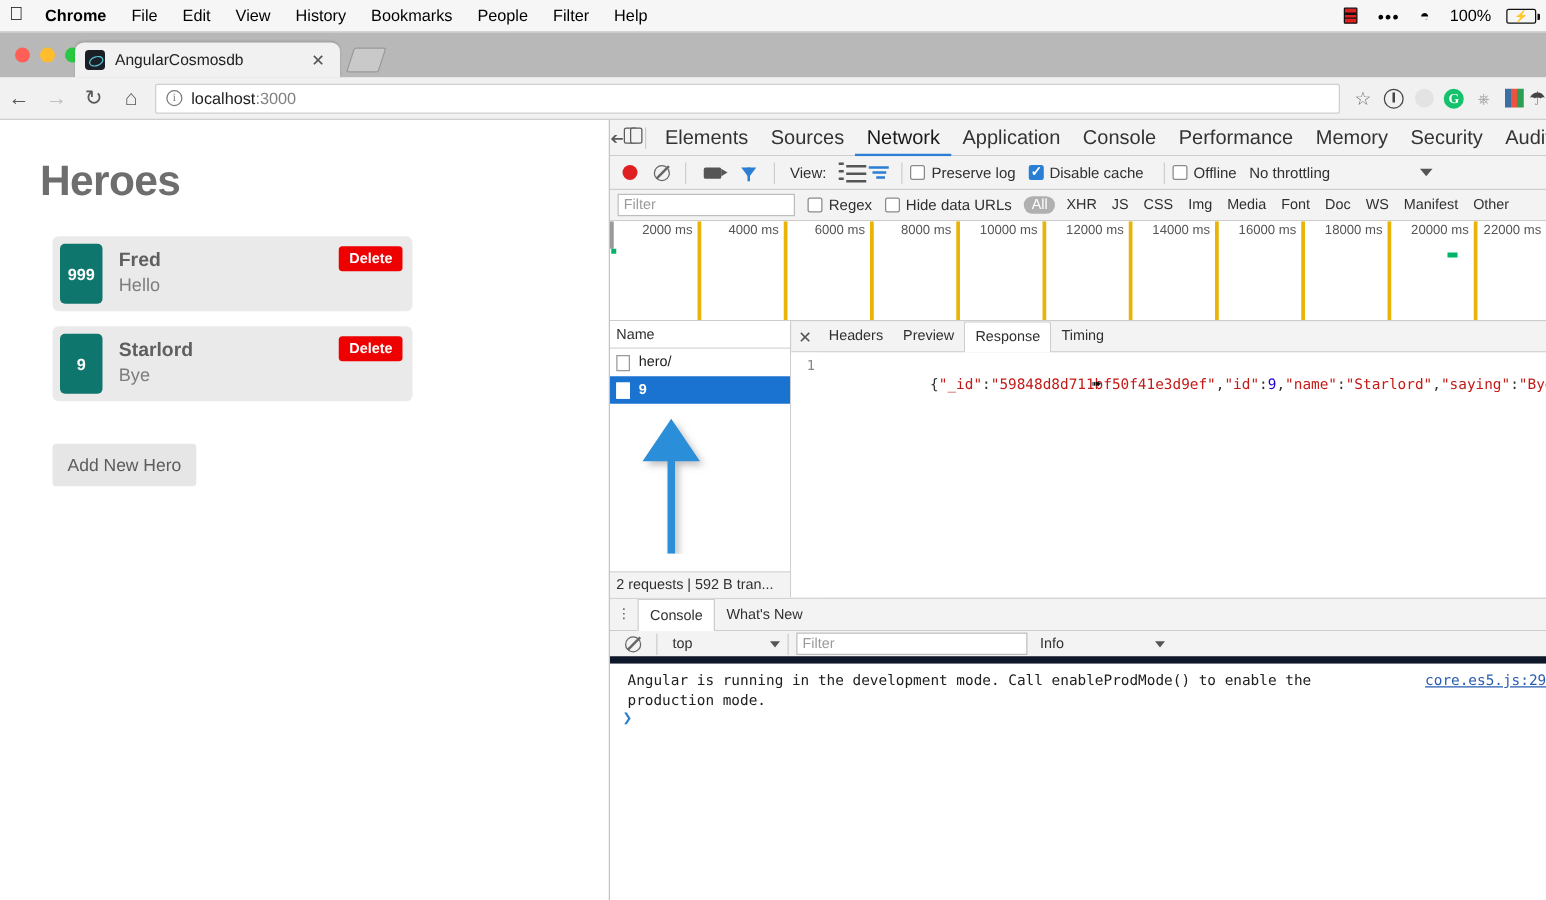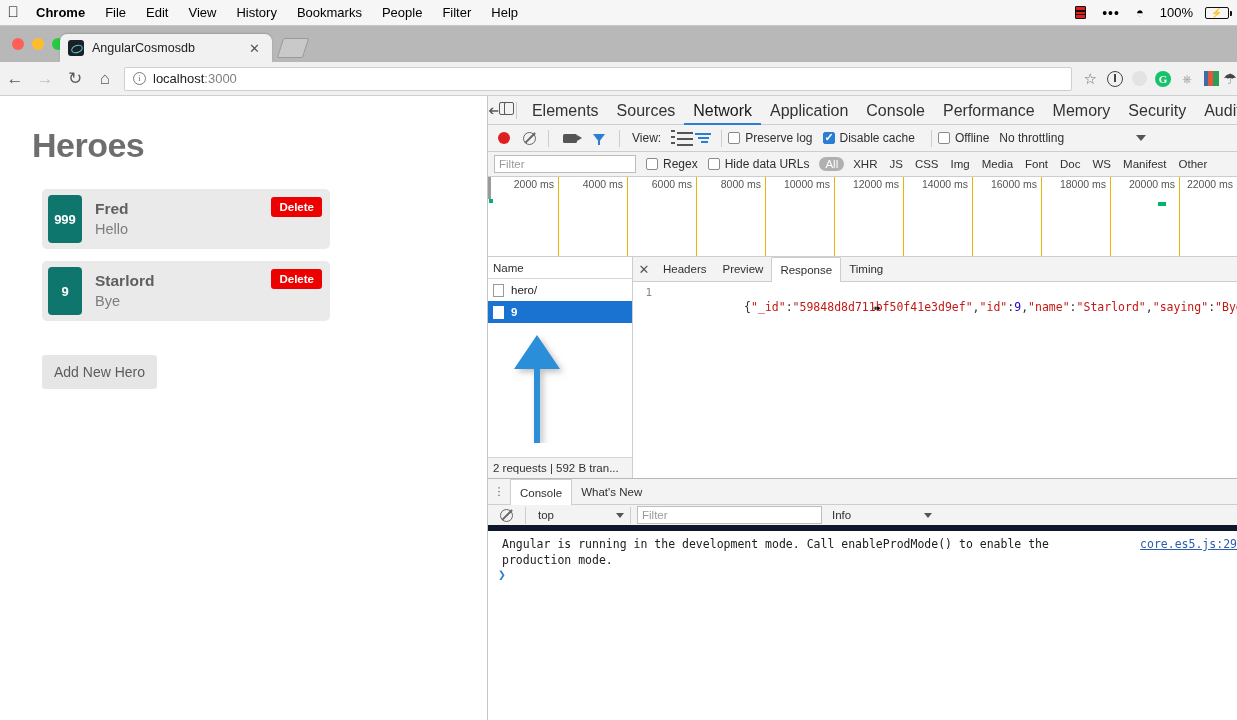--- a/index.html
+++ b/index.html
@@ -250,21 +250,21 @@
   .ftype { padding: 0 6px; color: #303030; font-size: 11.5px; white-space: nowrap; }
   .ftype.all {
     background: #b0b0b0; color: #fff; border-radius: 9px; padding: 1px 6px; margin-right: 3px;
   }
 
   .dt-timeline {
     height: 80px; background: #fff; border-bottom: 1px solid #cdcdcd;
     position: relative; flex: 0 0 80px; overflow: hidden;
   }
   .tl-cell {
-    position: absolute; top: 0; bottom: 0; border-left: 1px solid #eab308;
+    position: absolute; top: 0; bottom: 0; border-left: 3px solid #eab308;
   }
   .tl-label {
     position: absolute; top: 1px; right: 4px; font-size: 10.5px; color: #555; white-space: nowrap;
   }
   .tl-leftbar { position:absolute; top:0; left:0; width:3px; height:22px; background:#9a9a9a; }
   .tl-evt { position: absolute; width: 5px; height: 5px; background: #00b56a; }
 
   .dt-mid { flex: 1; display: flex; min-height: 0; }
   .req-pane {
     width: 145px; border-right: 1px solid #cdcdcd; display: flex; flex-direction: column;

